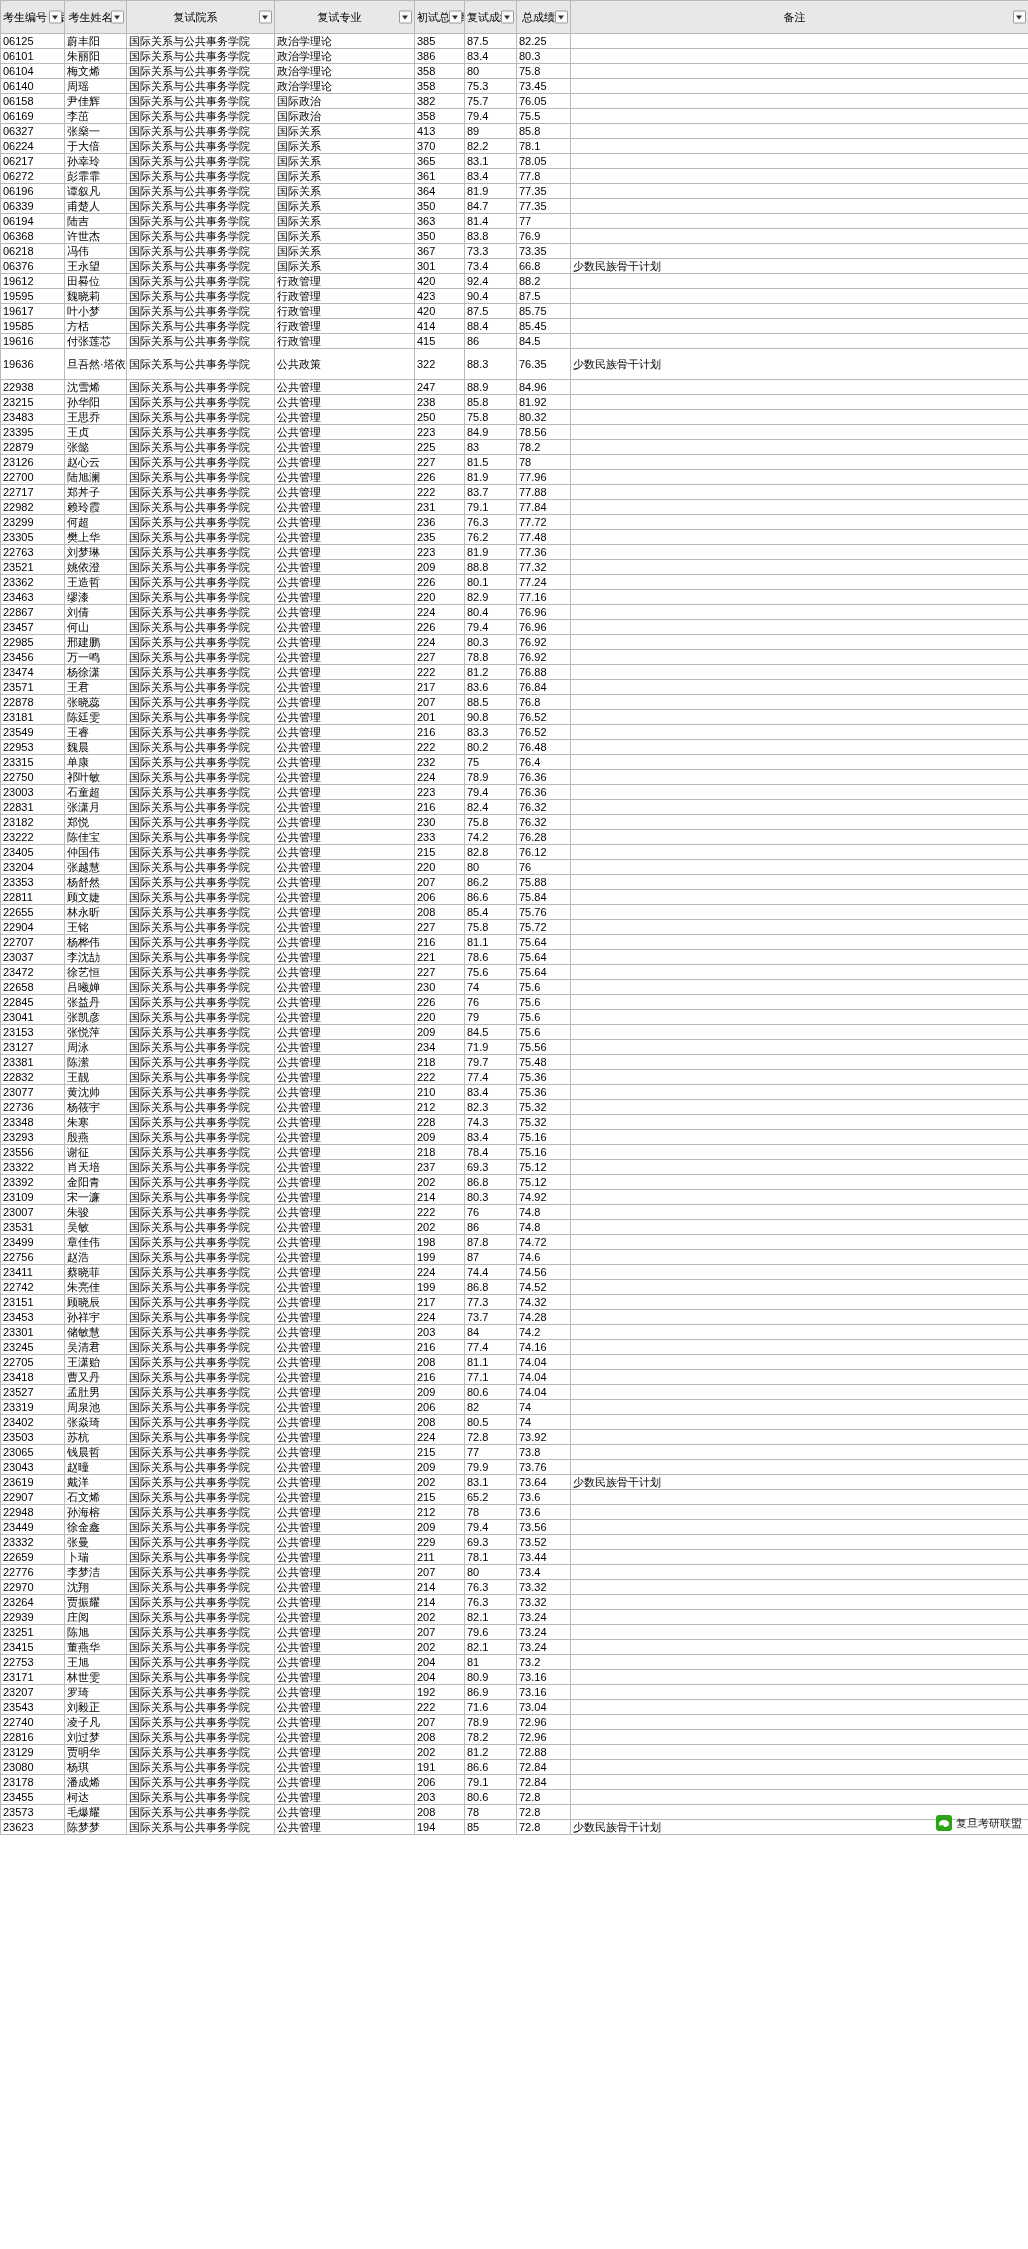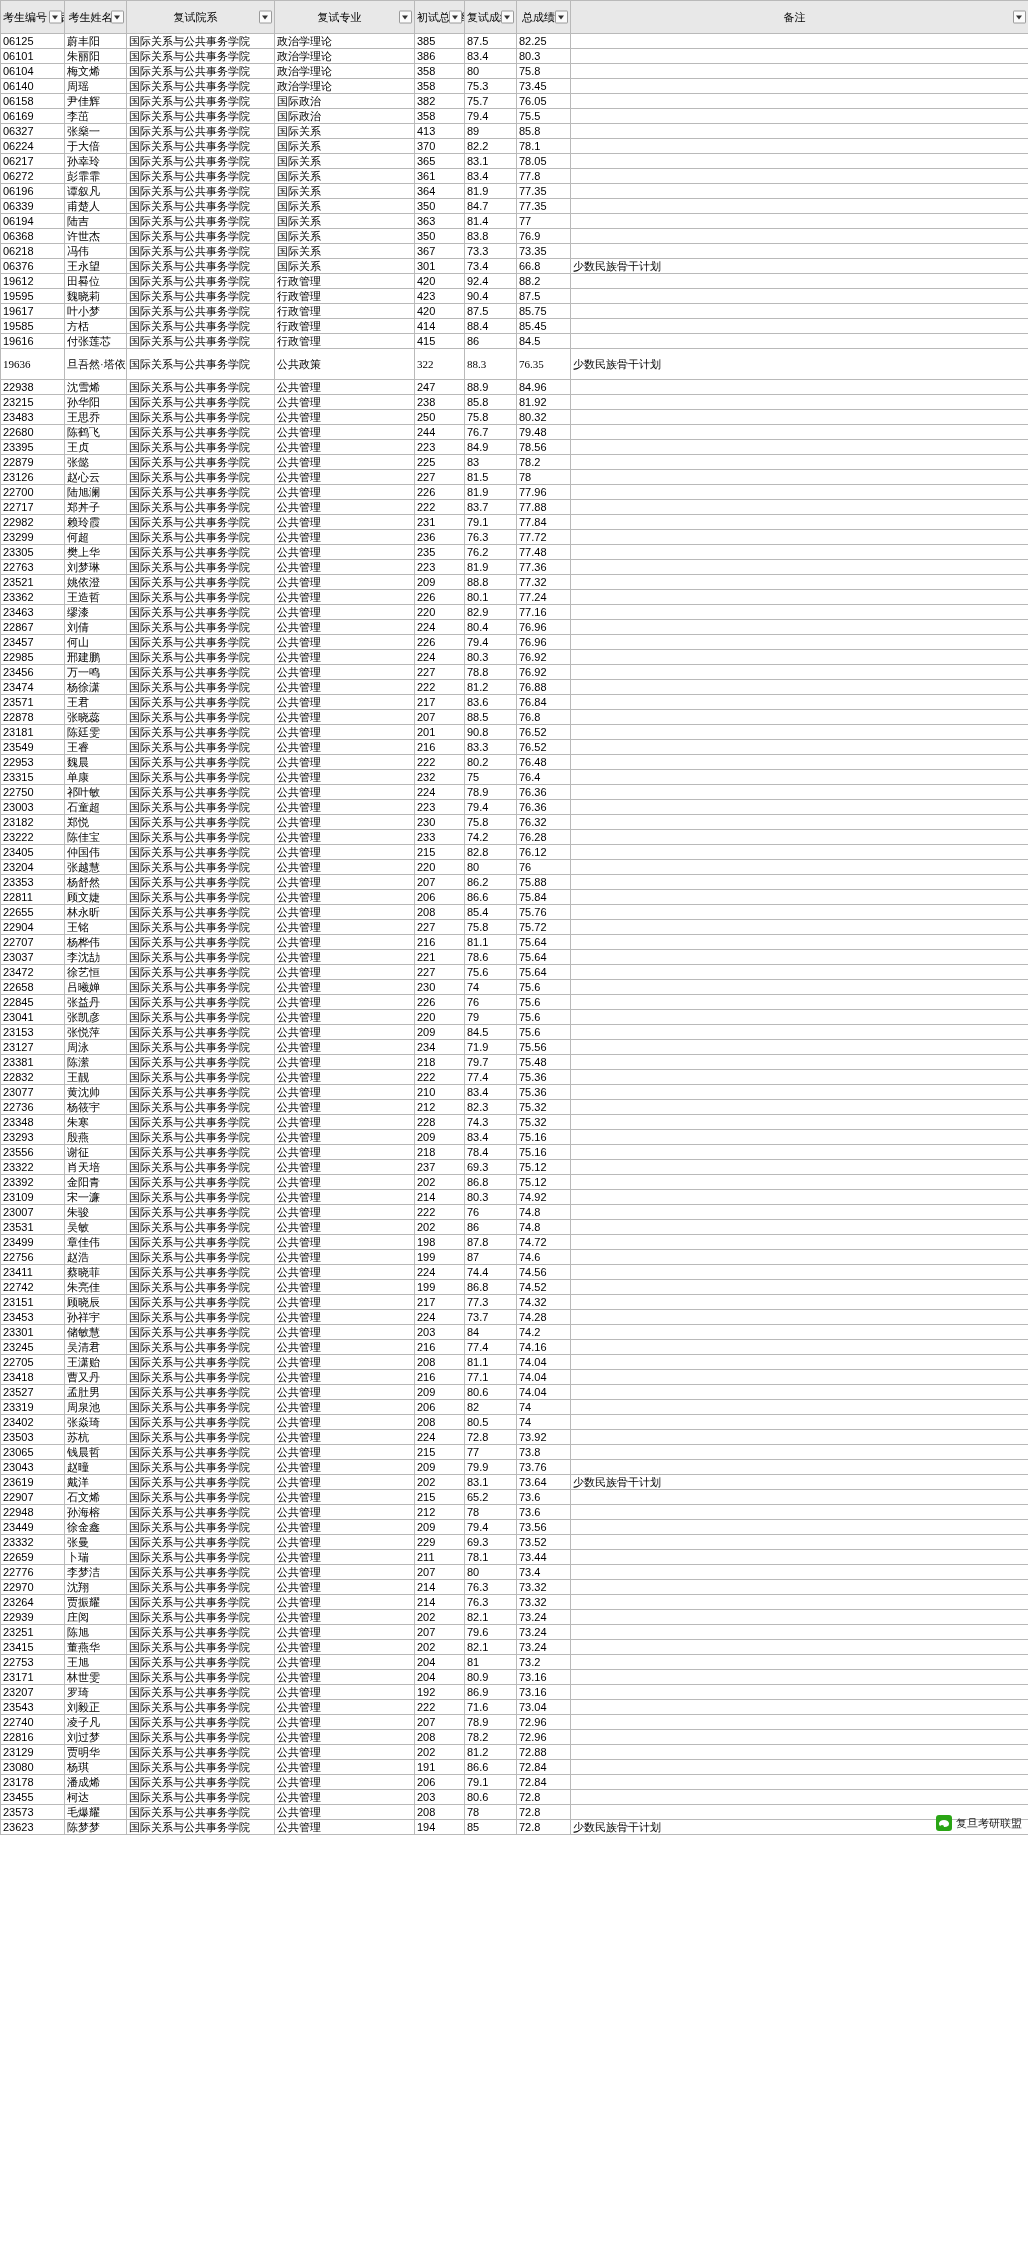--- a/index.html
+++ b/index.html
@@ -17,21 +17,21 @@
   th,td{border:1px solid #b9b9b9;font-size:11px;line-height:12px;height:14px;padding:0 2px;overflow:hidden;white-space:nowrap;}
   thead th{background:#e8e8e8;font-weight:normal;font-size:11px;text-align:center;vertical-align:middle;height:30px;padding:1px 12px 1px 2px;position:relative;}
   thead th .hdr{display:block;line-height:11px;}
   .filt{position:absolute;right:2px;top:50%;transform:translateY(-50%);width:11px;height:11px;background:#fbfbfb;border:1px solid #9a9a9a;border-radius:1px;}
   .filt:after{content:"";position:absolute;left:2px;top:4px;border-left:3px solid transparent;border-right:3px solid transparent;border-top:4px solid #333;}
   td.num{text-align:left;}
   td.name{text-align:left;}
   td.dept{text-align:left;}
   td.major{text-align:left;}
   td.remark{text-align:left;}
-  tr.tall td{height:30px;font-family:Liberation Serif, serif;}
+  tr.tall td{height:30px;}
   .wm{position:absolute;right:6px;bottom:4px;display:flex;align-items:center;gap:4px;margin-left:9px;}
   .wm .logo{width:16px;height:16px;border-radius:3px;background:#2aa515;position:relative;}
   .wm .logo:before{content:"";position:absolute;left:3px;top:5px;width:10px;height:7px;border-radius:50% 50% 45% 45%;background:#fff;}
   .wm .logo:after{content:"";position:absolute;left:4px;top:10px;width:4px;height:4px;background:#2aa515;border-radius:50%;}
   .wm .txt{font-size:11px;color:#1b1b1b;}
 </style>
 </head>
 <body>
 
 <div id="sheet">
@@ -327,30 +327,20 @@
           <td class="num">23483</td>
           <td class="name">王思乔</td>
           <td class="dept">国际关系与公共事务学院</td>
           <td class="major">公共管理</td>
           <td class="num">250</td>
           <td class="num">75.8</td>
           <td class="num">80.32</td>
           <td class="remark"></td>
         </tr>
         <tr>
-          <td class="num">22680</td>
-          <td class="name">陈鹤飞</td>
-          <td class="dept">国际关系与公共事务学院</td>
-          <td class="major">公共管理</td>
-          <td class="num">244</td>
-          <td class="num">76.7</td>
-          <td class="num">79.48</td>
-          <td class="remark"></td>
-        </tr>
-        <tr>
           <td class="num">23395</td>
           <td class="name">王贞</td>
           <td class="dept">国际关系与公共事务学院</td>
           <td class="major">公共管理</td>
           <td class="num">223</td>
           <td class="num">84.9</td>
           <td class="num">78.56</td>
           <td class="remark"></td>
         </tr>
         <tr>
@@ -584,20 +574,30 @@
           <td class="remark"></td>
         </tr>
         <tr>
           <td class="num">23003</td>
           <td class="name">石童超</td>
           <td class="dept">国际关系与公共事务学院</td>
           <td class="major">公共管理</td>
           <td class="num">223</td>
           <td class="num">79.4</td>
           <td class="num">76.36</td>
+          <td class="remark"></td>
+        </tr>
+        <tr>
+          <td class="num">22831</td>
+          <td class="name">张潇月</td>
+          <td class="dept">国际关系与公共事务学院</td>
+          <td class="major">公共管理</td>
+          <td class="num">216</td>
+          <td class="num">82.4</td>
+          <td class="num">76.32</td>
           <td class="remark"></td>
         </tr>
         <tr>
           <td class="num">23182</td>
           <td class="name">郑悦</td>
           <td class="dept">国际关系与公共事务学院</td>
           <td class="major">公共管理</td>
           <td class="num">230</td>
           <td class="num">75.8</td>
           <td class="num">76.32</td>

